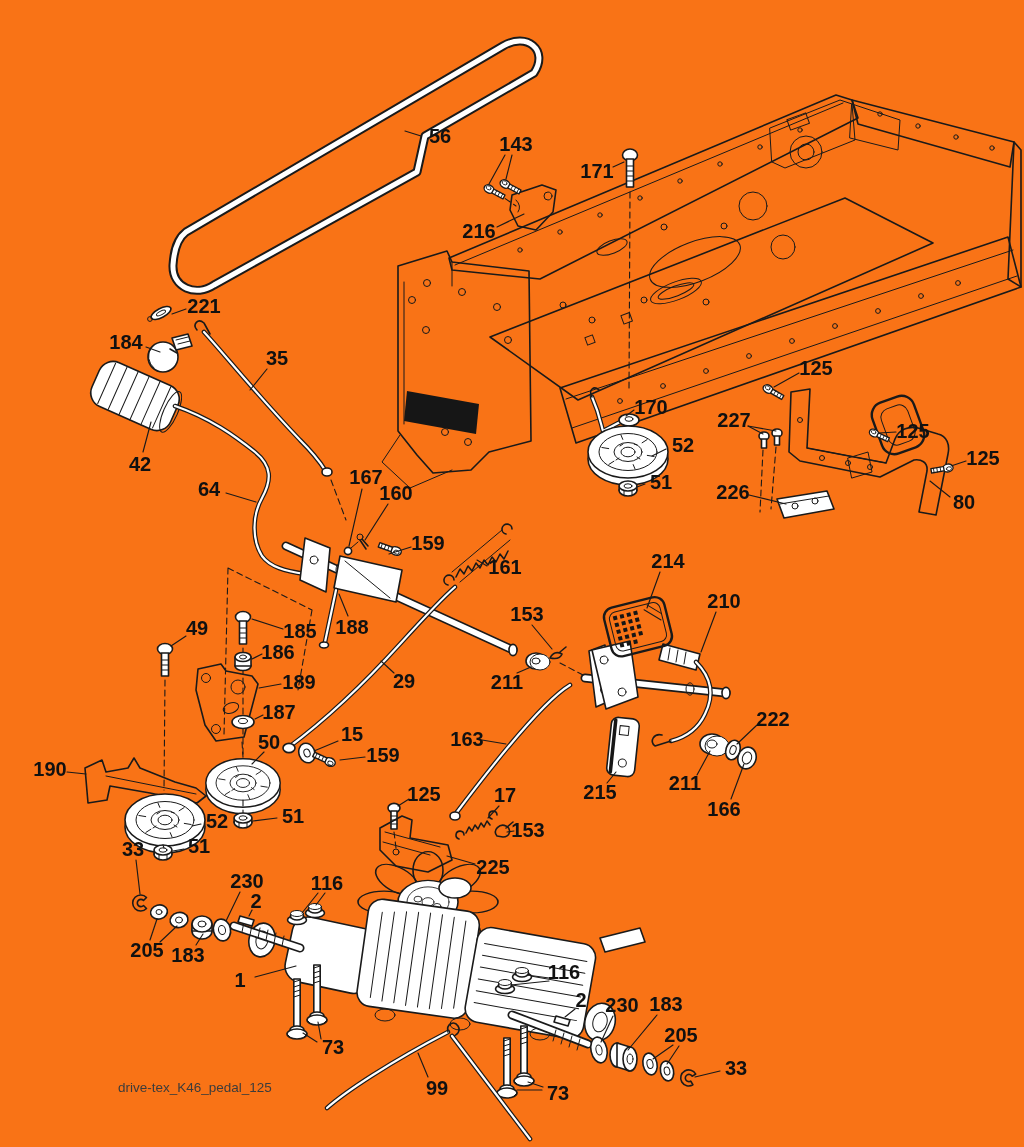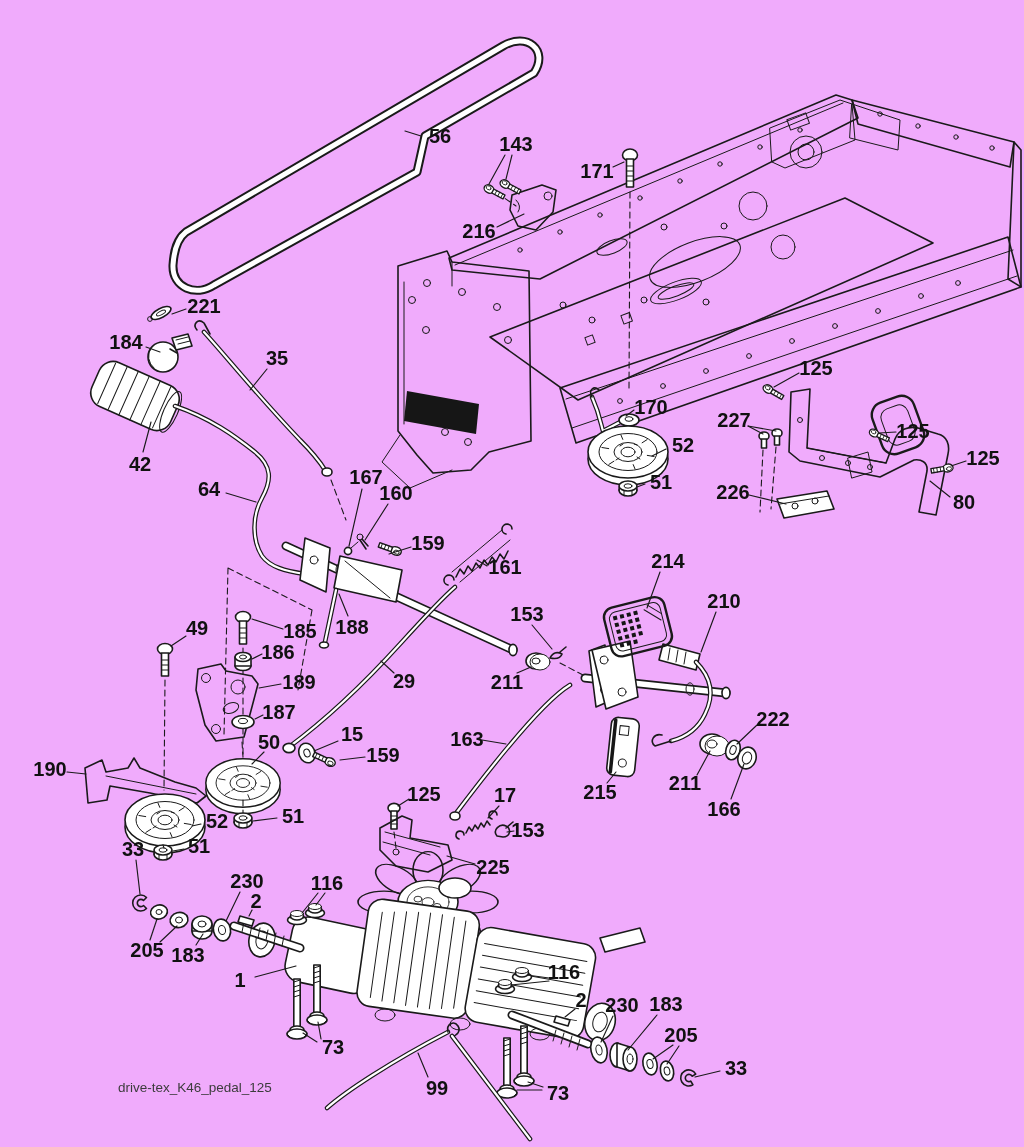--- a/index.html
+++ b/index.html
@@ -1,16 +1,16 @@
 <!DOCTYPE html>
 <html><head>
 <meta charset="utf-8">
 <style>
   html,body{margin:0;padding:0;background:#fff;}
-  .page{position:relative;width:1024px;height:1147px;background:#f0abfc;overflow:hidden;
+  .page{position:relative;width:1024px;height:1147px;background:#f97316;overflow:hidden;
         font-family:"Liberation Sans", sans-serif;}
   svg{display:block;}
   svg *{stroke-linejoin:round;stroke-linecap:round;}
   .ln{stroke:#1a1a1a;fill:none;stroke-width:1.6;}
   .thin{stroke:#1a1a1a;fill:none;stroke-width:1;}
   .thick{stroke:#1a1a1a;fill:none;stroke-width:2.4;}
   .wf{stroke:#1a1a1a;fill:#ffffff;stroke-width:1.6;}
   .wfthin{stroke:#1a1a1a;fill:#ffffff;stroke-width:1;}
   .blk{fill:#161616;stroke:none;}
   .dash{stroke:#1a1a1a;fill:none;stroke-width:1.1;stroke-dasharray:6 4;}

